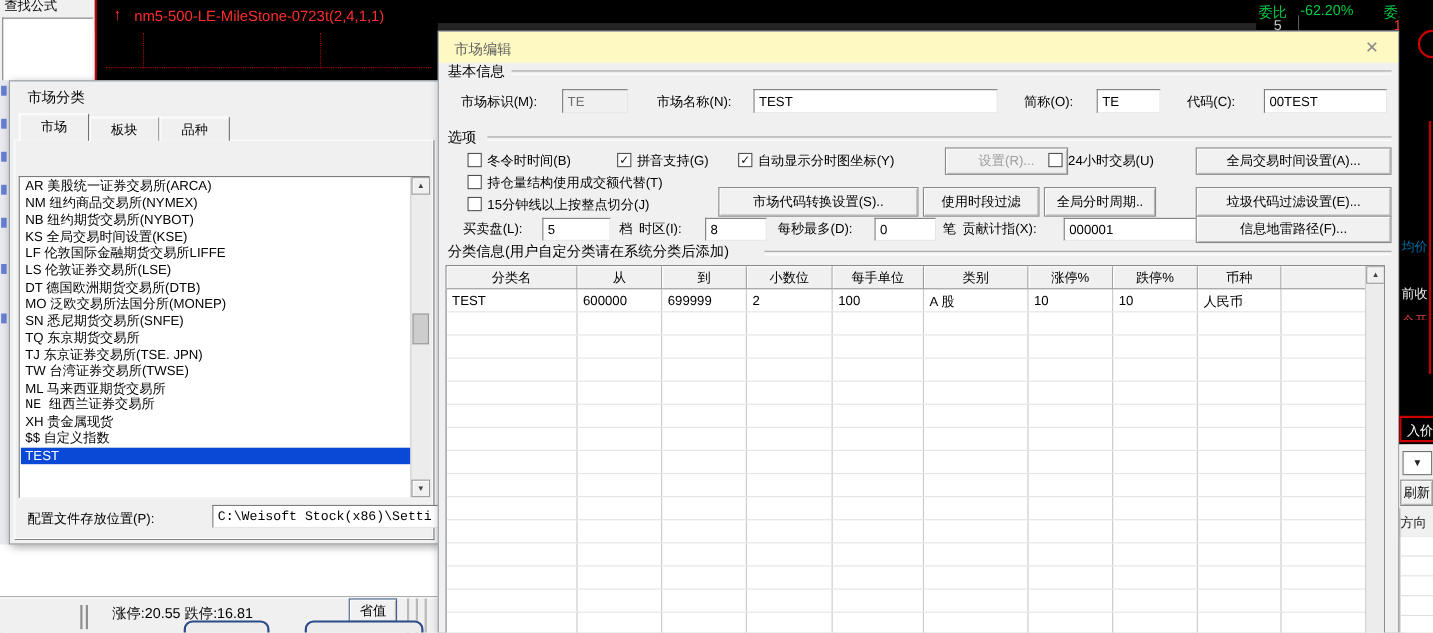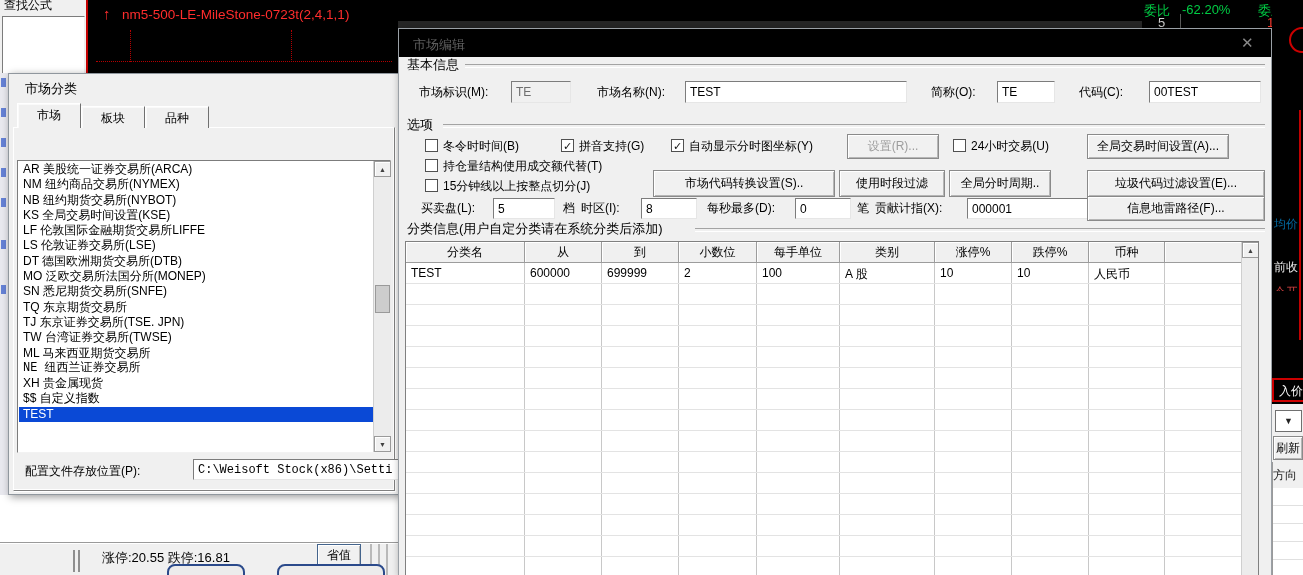--- a/index.html
+++ b/index.html
@@ -118,21 +118,21 @@
     <div class="sb-btn" style="bottom:0">
         <span>▼</span>
       </div>
   </div>
 
   <div class="lbl abs" style="left:16px;top:390px">配置文件存放位置(P):</div>
   <div class="tb abs" style="left:184px;top:385px;width:206px;height:21px;font-family:'Liberation Mono','DejaVu Sans Mono',monospace">C:\Weisoft Stock(x86)\Setti</div>
 </div>
 
 <div class="dlg" style="left:398px;top:28px;width:874px;height:548px;border-color:#9aa0a6">
-  <div class="abs" style="left:0;top:0;width:872px;height:28px;background:#000000">
+  <div class="abs" style="left:0;top:0;width:872px;height:28px;background:#fef9c3">
     <span class="abs" style="left:14px;top:7px;font-size:13px;color:#5f5f5f;white-space:nowrap">市场编辑</span>
     <span class="abs" style="left:842px;top:5px;font-size:15px;color:#8a8a8a">✕</span>
   </div>
 
   <div class="lbl abs" style="left:8px;top:29px;font-size:13px">基本信息</div>
   <div class="groove abs" style="left:66px;top:35px;width:800px"></div>
 
   <div class="lbl abs" style="left:20px;top:56px">市场标识(M):</div>
   <div class="tb disabled abs" style="left:112px;top:52px;width:60px;height:22px">TE</div>
   <div class="lbl abs" style="left:198px;top:56px">市场名称(N):</div>
@@ -144,24 +144,24 @@
 
   <div class="lbl abs" style="left:8px;top:89px;font-size:13px">选项</div>
   <div class="groove abs" style="left:44px;top:95px;width:822px"></div>
 
   <span class="cb abs" style="left:26px;top:110px"></span>
   <div class="lbl abs" style="left:44px;top:110px">冬令时时间(B)</div>
   <span class="cb abs" style="left:162px;top:110px">✓</span>
   <div class="lbl abs" style="left:180px;top:110px">拼音支持(G)</div>
   <span class="cb abs" style="left:272px;top:110px">✓</span>
   <div class="lbl abs" style="left:290px;top:110px">自动显示分时图坐标(Y)</div>
-  <div class="btn disabled abs" style="left:448px;top:105px;width:92px;height:25px">设置(R)...</div>
+  <div class="btn disabled abs" style="left:460px;top:105px;width:112px;height:25px">设置(R)...</div>
   <span class="cb abs" style="left:554px;top:110px"></span>
   <div class="lbl abs" style="left:572px;top:110px">24小时交易(U)</div>
-  <div class="btn abs" style="left:688px;top:105px;width:142px;height:25px">全局交易时间设置(A)...</div>
+  <div class="btn abs" style="left:688px;top:105px;width:178px;height:25px">全局交易时间设置(A)...</div>
 
   <span class="cb abs" style="left:26px;top:130px"></span>
   <div class="lbl abs" style="left:44px;top:130px">持仓量结构使用成交额代替(T)</div>
 
   <span class="cb abs" style="left:26px;top:150px"></span>
   <div class="lbl abs" style="left:44px;top:150px">15分钟线以上按整点切分(J)</div>
   <div class="btn abs" style="left:254px;top:141px;width:182px;height:27px">市场代码转换设置(S)..</div>
   <div class="btn abs" style="left:440px;top:141px;width:106px;height:27px">使用时段过滤</div>
   <div class="btn abs" style="left:550px;top:141px;width:102px;height:27px">全局分时周期..</div>
   <div class="btn abs" style="left:688px;top:141px;width:178px;height:27px">垃圾代码过滤设置(E)...</div>

